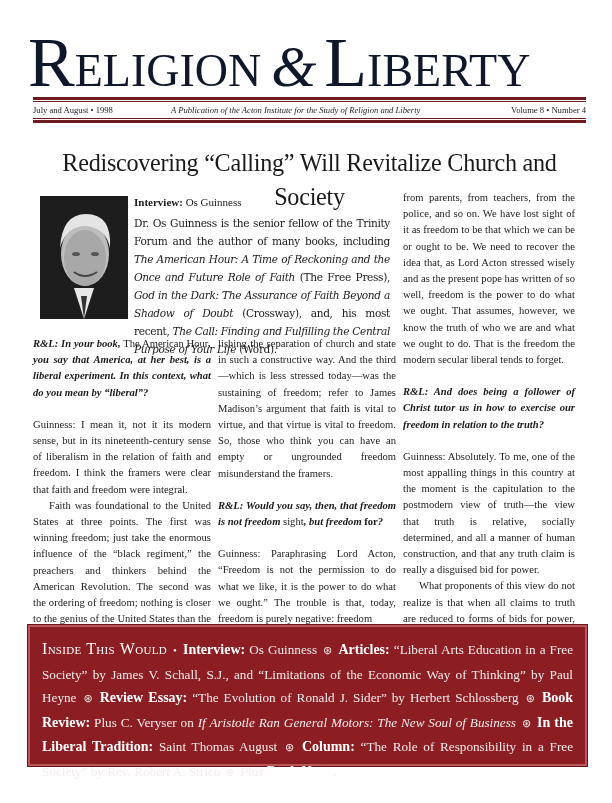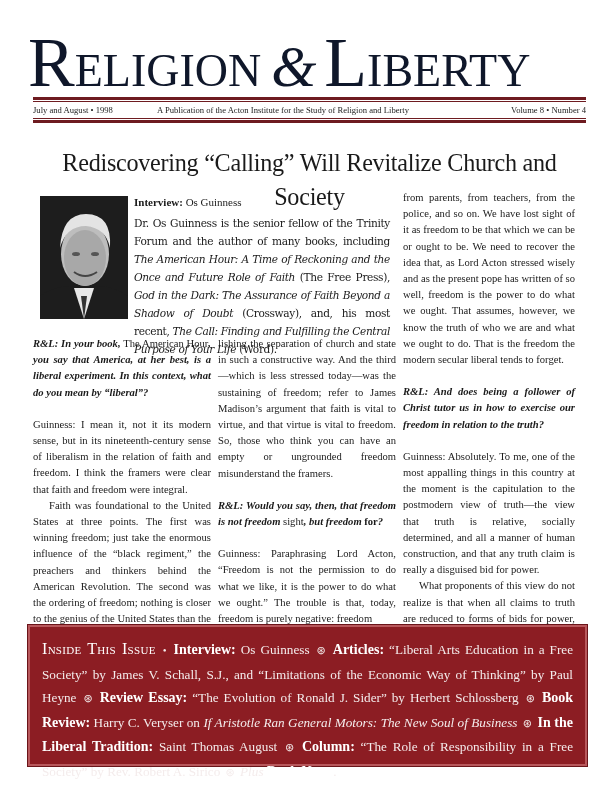--- a/index.html
+++ b/index.html
@@ -49,21 +49,21 @@
 
 <div class="masthead">
   <span class="big">R</span><span class="small">ELIGION</span><span class="amp">&amp;</span><span class="big">L</span><span class="small">IBERTY</span>
 </div>
 
 <div class="rule" style="top:97px;height:3px;"></div>
 <div class="rule" style="top:101px;height:1px;"></div>
 
 <div class="dateline">
   <span style="left:0;">July and August • 1998</span>
-  <span style="left:124px;">A Publication of the Acton Institute for the Study of Religion and Liberty</span>
+  <span style="left:138px;font-style:italic;">A Publication of the Acton Institute for the Study of Religion and Liberty</span>
   <span style="right:0;">Volume 8 • Number 4</span>
 </div>
 
 <div class="rule" style="top:118px;height:1px;"></div>
 <div class="rule" style="top:120px;height:3px;"></div>
 
 <div class="headline">Rediscovering “Calling” Will Revitalize Church and Society</div>
 
 <div class="photo" title="portrait-photo of Os Guinness">
   <svg width="88" height="123" viewBox="0 0 88 123">
@@ -101,23 +101,23 @@
 
 <div class="col col3">
   <p>from parents, from teachers, from the police, and so on. We have lost sight of it as freedom to be that which we can be or ought to be. We need to recover the idea that, as Lord Acton stressed wisely and as the present pope has written of so well, freedom is the power to do what we ought. That assumes, however, we know the truth of who we are and what we ought to do. That is the freedom the modern secular liberal tends to forget.</p>
   <p class="q gap">R&amp;L: And does being a follower of Christ tutor us in how to exercise our freedom in relation to the truth?</p>
   <p class="gap"><span>Guinness:</span><span> Absolutely. To me, one of the most appalling things in this country at the moment is the capitulation to the postmodern view of truth—the view that truth is relative, socially determined, and all a manner of human construction, and that any truth claim is really a disguised bid for power.</span></p>
   <p class="ind">What proponents of this view do not realize is that when all claims to truth are reduced to forms of bids for power, you just open yourself up to power games. That is an incredibly dangerous,</p>
 </div>
 
 <div class="box">
   <div class="box-inner">
-    <span class="hd">Inside This Issue</span>
+    <span class="hd">Inside This Would</span>
     <span class="sep">•</span>
     <b>Interview:</b><span> Os Guinness </span><span class="sep">⊛</span>
     <b>Articles:</b><span> “Liberal Arts Education in a Free Society” by James V. Schall, S.J., and “Limitations of the Economic Way of Thinking” by Paul Heyne </span><span class="sep">⊛</span>
     <b>Review Essay:</b><span> “The Evolution of Ronald J. Sider” by Herbert Schlossberg </span><span class="sep">⊛</span>
-    <b>Book Review:</b><span> Harry C. Veryser on </span><i>If Aristotle Ran General Motors: The New Soul of Business</i><span> </span><span class="sep">⊛</span>
+    <b>Book Review:</b><span> Plus C. Veryser on </span><i>If Aristotle Ran General Motors: The New Soul of Business</i><span> </span><span class="sep">⊛</span>
     <b>In the Liberal Tradition:</b><span> Saint Thomas August </span><span class="sep">⊛</span>
     <b>Column:</b><span> “The Role of Responsibility in a Free Society” by Rev. Robert A. Sirico </span><span class="sep">⊛</span>
     <i>Plus</i> <b>Book News</b><span>.</span>
   </div>
 </div>
 
 </body></html>

